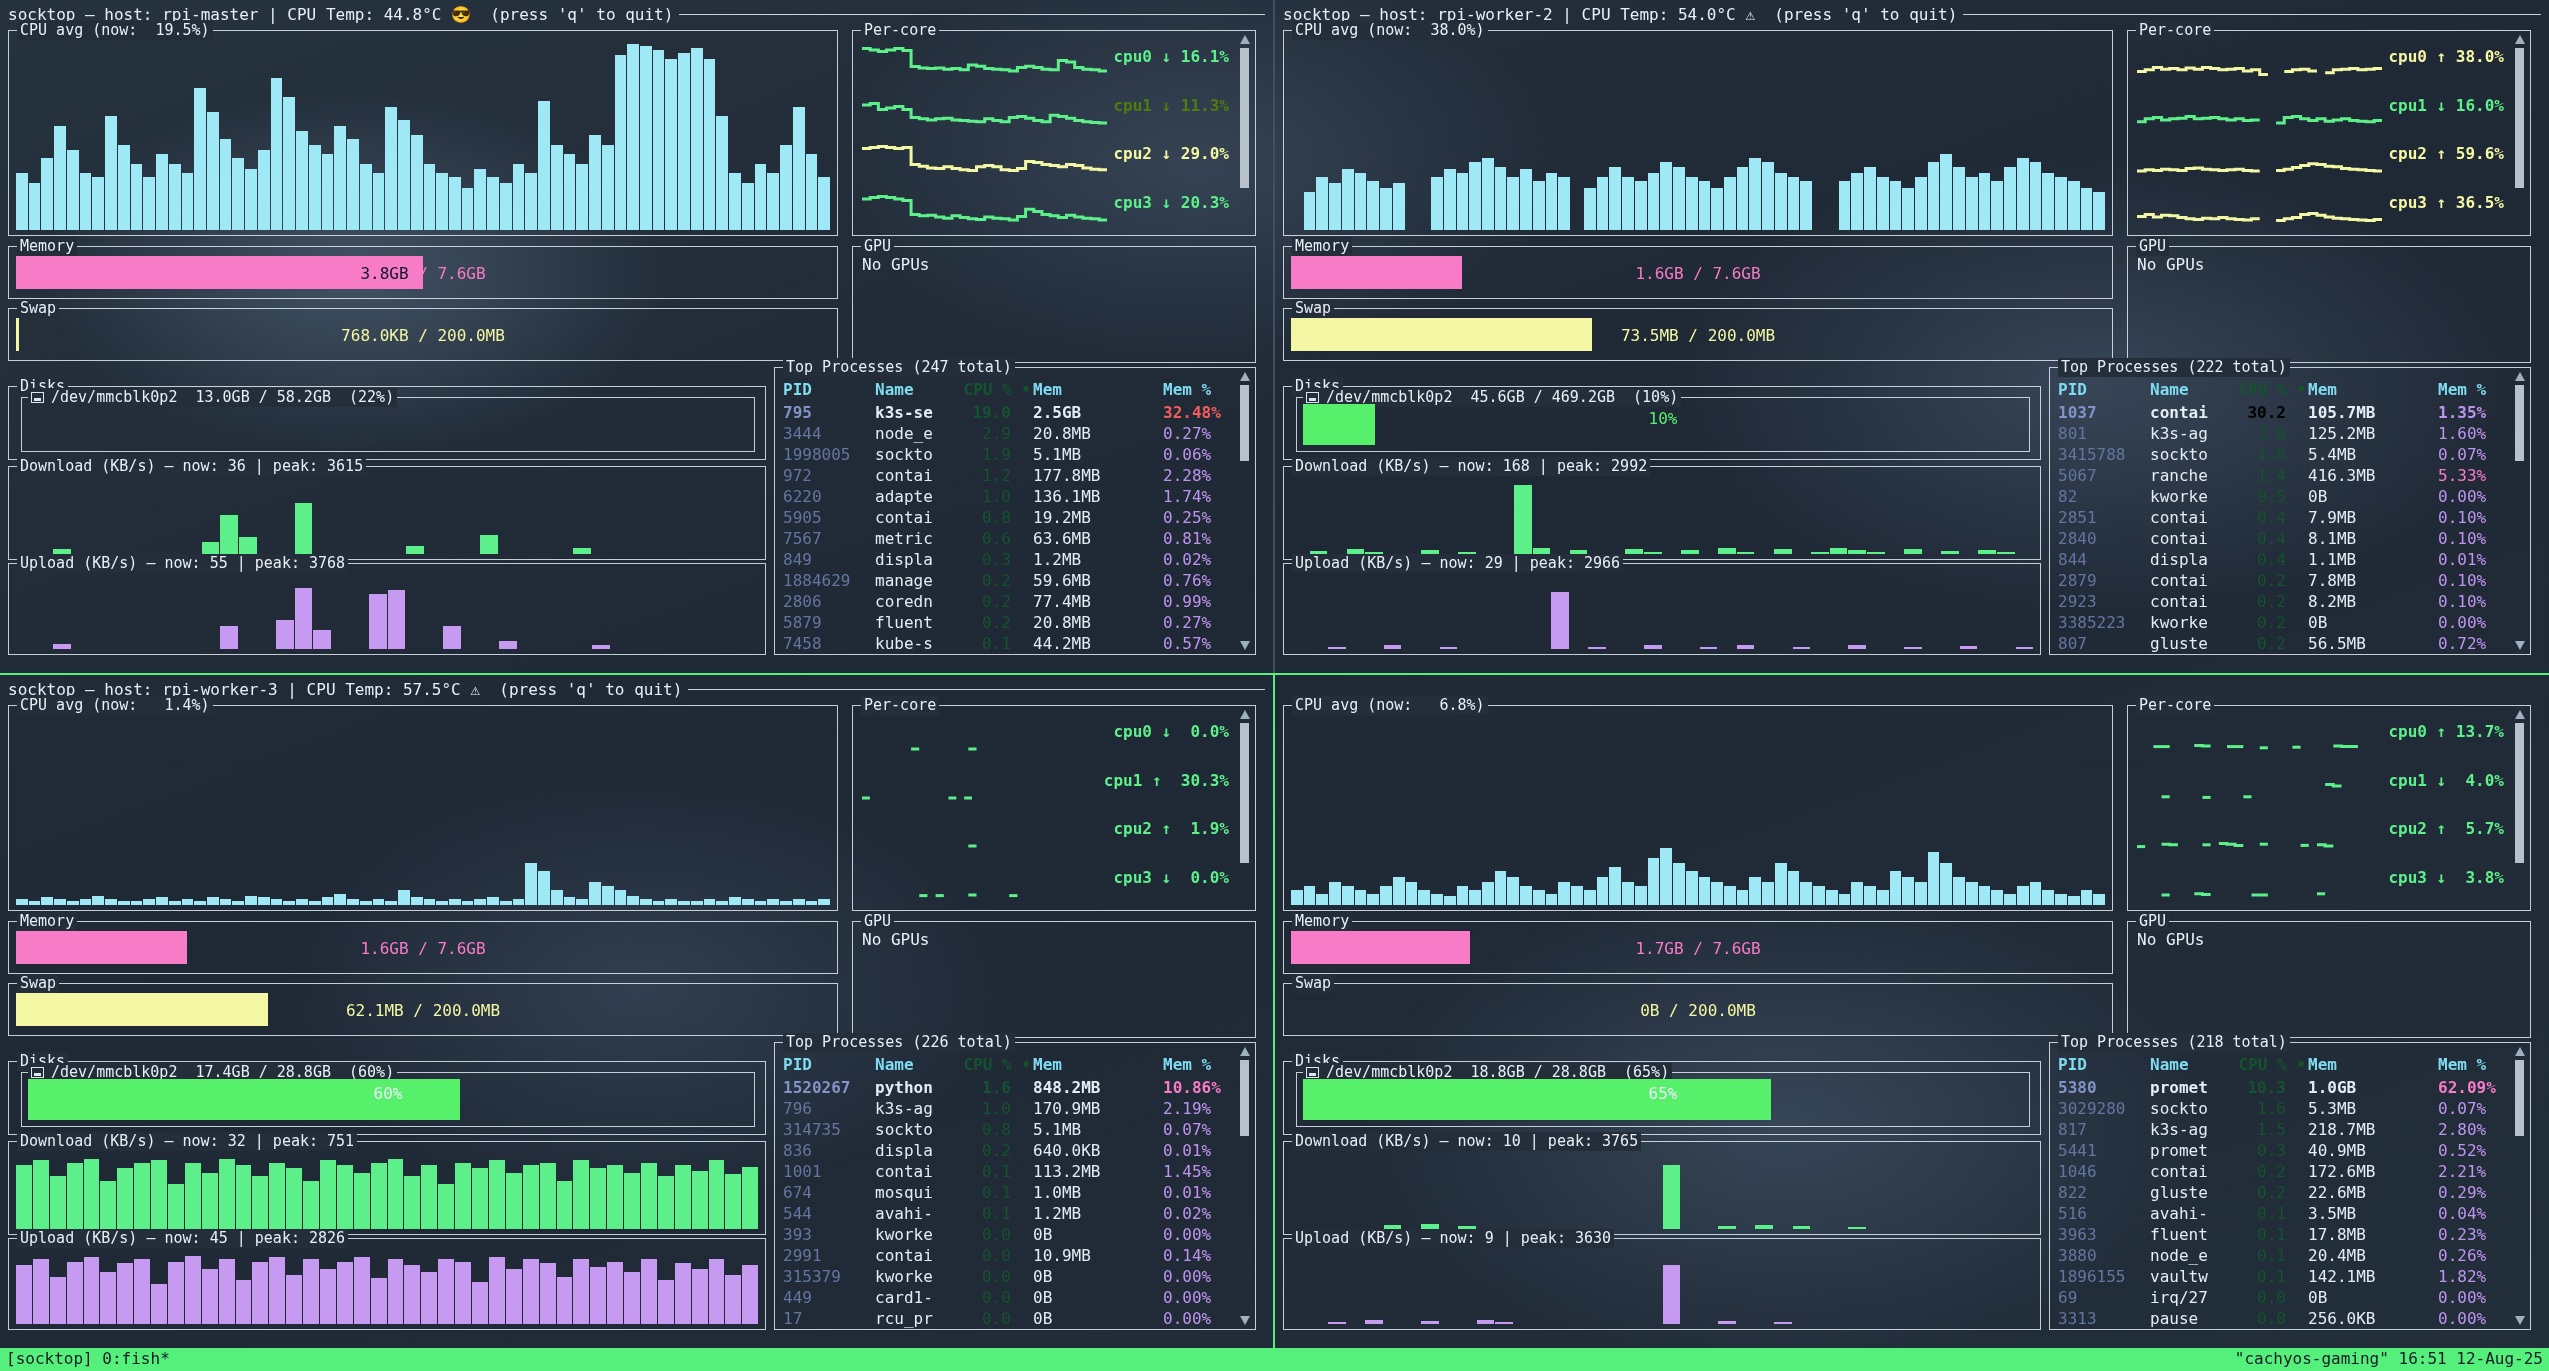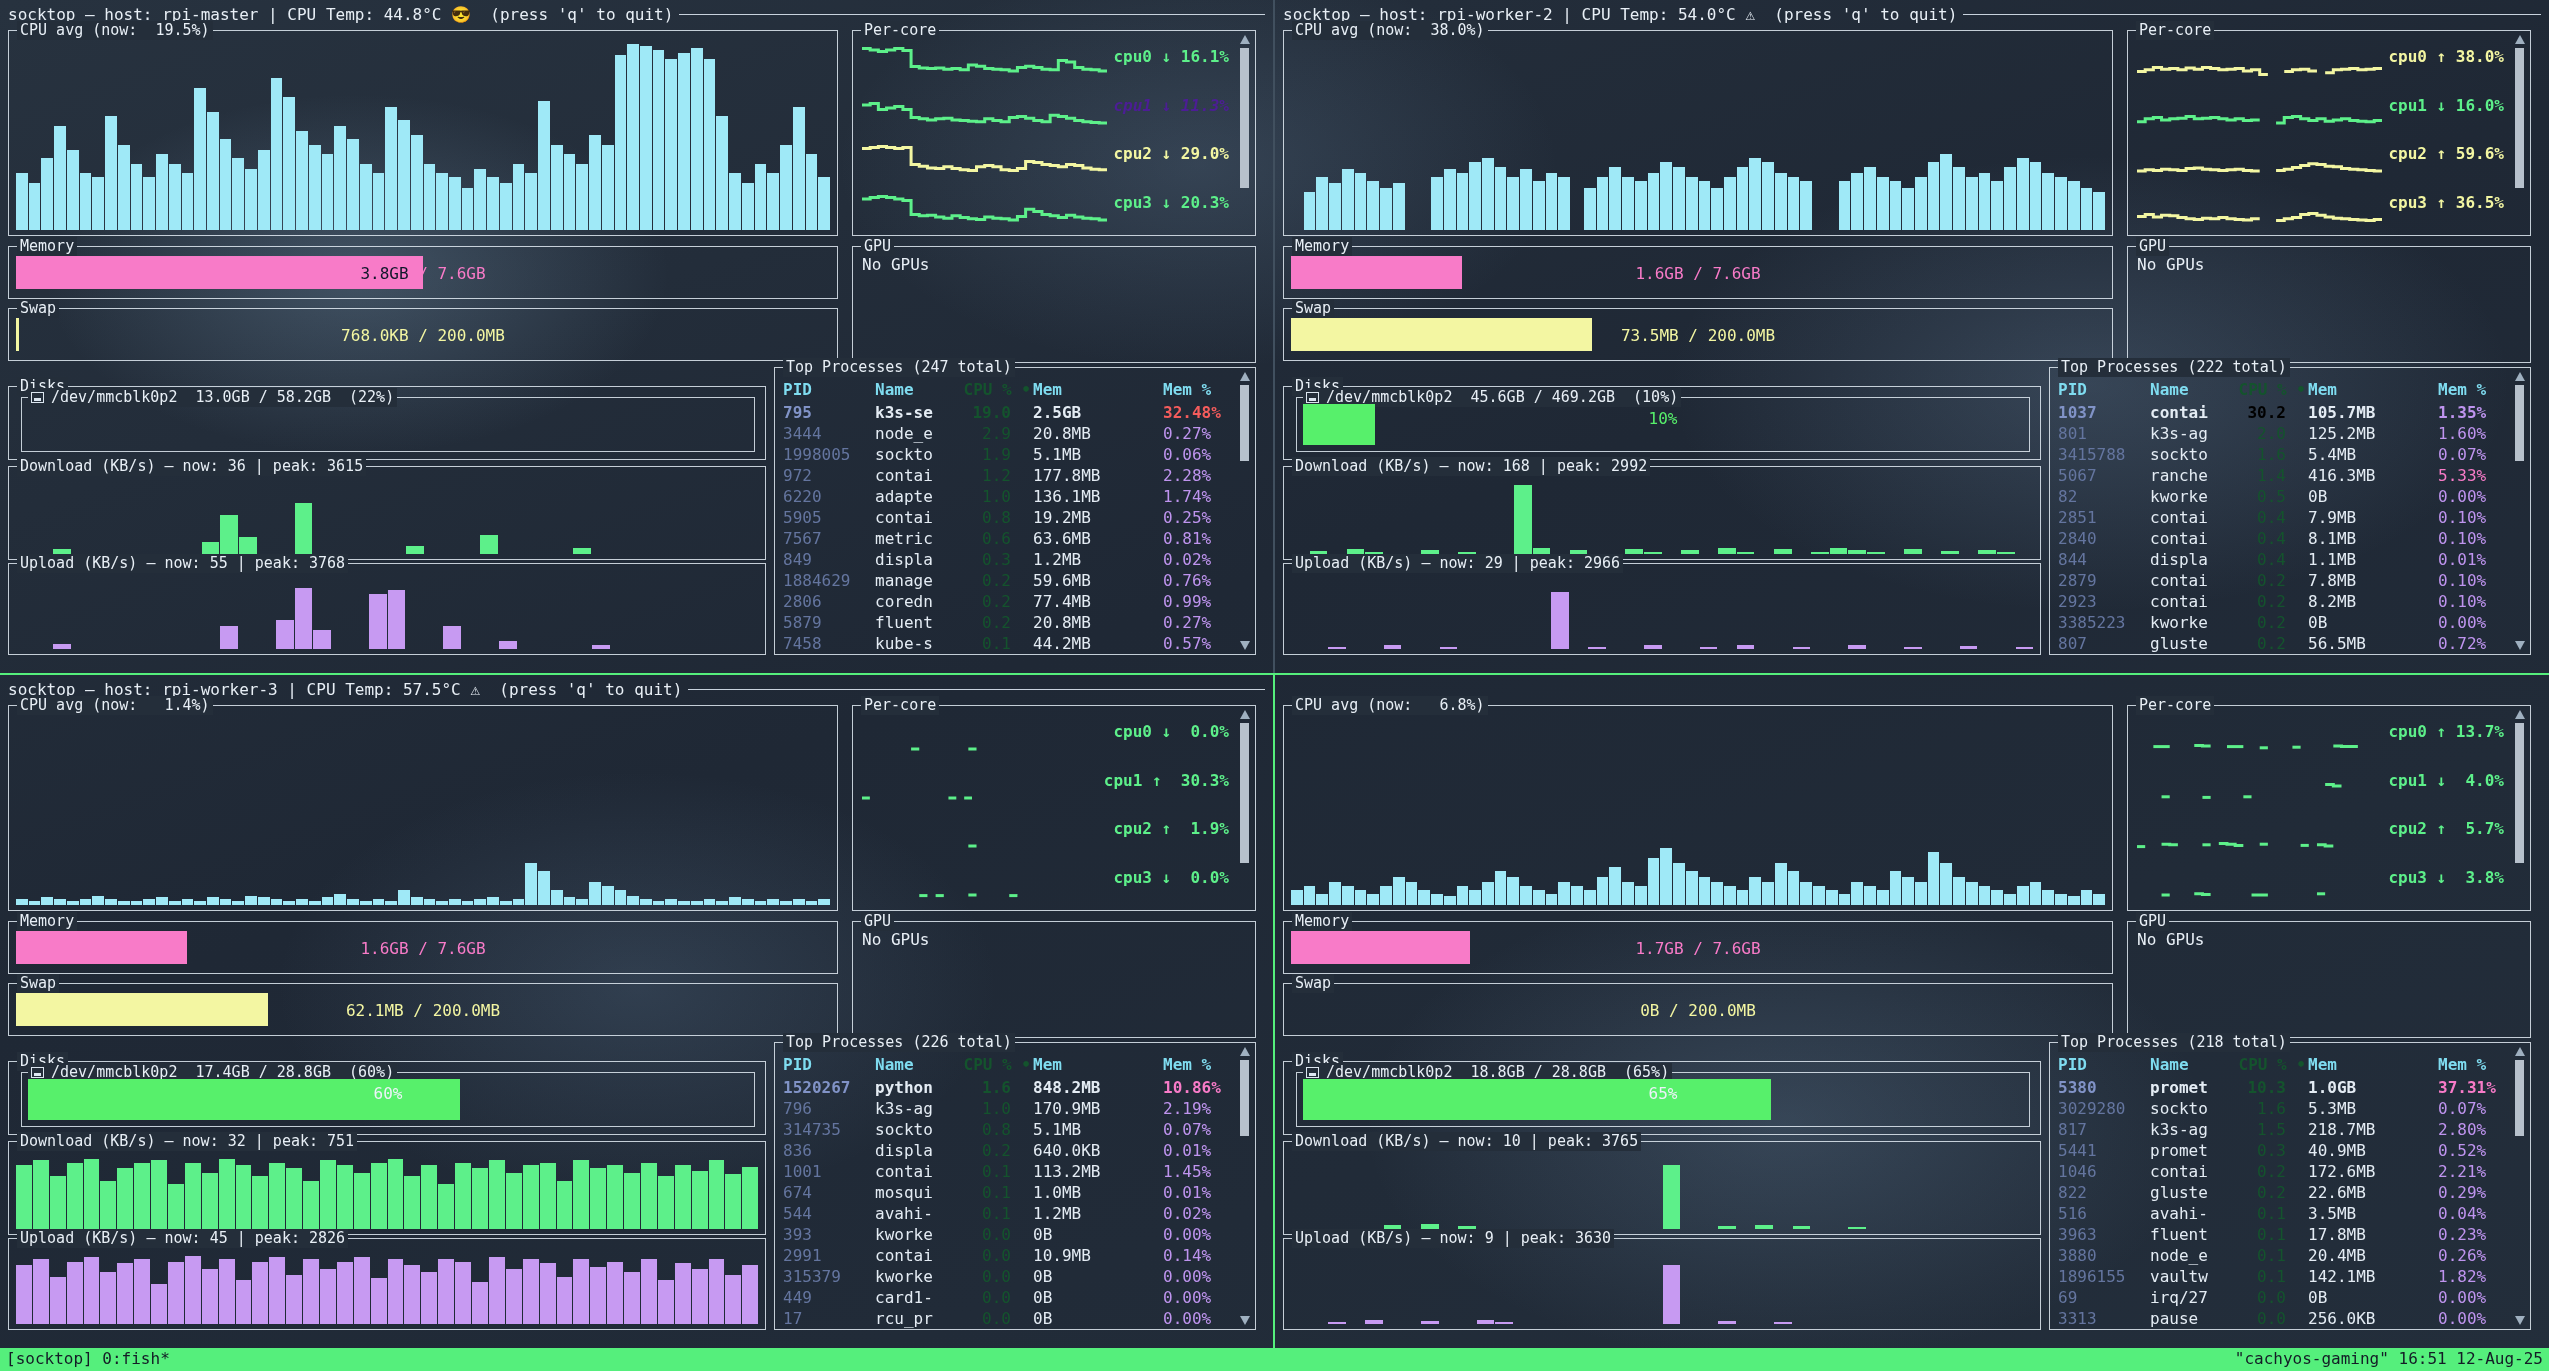--- a/index.html
+++ b/index.html
@@ -193,21 +193,21 @@
                 </svg>
               </div>
               <span class="pc-lbl" style="color: rgb(93, 240, 138);">cpu0 ↓ 16.1%</span>
             </div>
             <div class="pc-row">
               <div class="pc-spark">
                 <svg viewBox="0 0 30 100" preserveAspectRatio="none">
                   <polyline points="0,30 1,30 1,25 2,25 2,45 3,45 3,40 4,40 4,35 5,35 5,45 6,45 6,72 7,72 7,76 8,76 8,80 9,80 9,76 10,76 10,74 11,74 11,80 12,80 12,82 13,82 13,84 14,84 14,86 15,86 15,76 16,76 16,82 17,82 17,86 18,86 18,72 19,72 19,68 20,68 20,74 21,74 21,82 22,82 22,86 23,86 23,64 24,64 24,68 25,68 25,74 26,74 26,82 27,82 27,86 28,86 28,88 29,88 29,90 30,90" fill="none" stroke="#5df08a" stroke-width="3" vector-effect="non-scaling-stroke"></polyline>
                 </svg>
               </div>
-              <span class="pc-lbl" style="color: #4c1d95; font-style: italic;">cpu1 ↓ 11.3%</span>
+              <span class="pc-lbl" style="color: #4d7c0f;">cpu1 ↓ 11.3%</span>
             </div>
             <div class="pc-row">
               <div class="pc-spark">
                 <svg viewBox="0 0 30 100" preserveAspectRatio="none">
                   <polyline points="0,15 1,15 1,12 2,12 2,8 3,8 3,12 4,12 4,15 5,15 5,12 6,12 6,68 7,68 7,74 8,74 8,80 9,80 9,82 10,82 10,76 11,76 11,82 12,82 12,86 13,86 13,88 14,88 14,76 15,76 15,72 16,72 16,76 17,76 17,86 18,86 18,88 19,88 19,82 20,82 20,58 21,58 21,62 22,62 22,68 23,68 23,72 24,72 24,76 25,76 25,68 26,68 26,72 27,72 27,80 28,80 28,84 29,84 29,86 30,86" fill="none" stroke="#f3f6a2" stroke-width="3" vector-effect="non-scaling-stroke"></polyline>
                 </svg>
               </div>
               <span class="pc-lbl" style="color: rgb(243, 246, 162);">cpu2 ↓ 29.0%</span>
             </div>
             <div class="pc-row">
@@ -1123,21 +1123,21 @@
   <div class="panel p-proc">
     <span class="panel-title">Top Processes (218 total)</span>
     <div class="proc-head">
       <span class="c-hd">PID</span>
       <span class="c-hd">Name</span>
       <span class="c-hd c-cpu">CPU % •</span>
       <span class="c-hd">Mem</span>
       <span class="c-hd">Mem %</span>
     </div>
     <div class="proc-rows">
-            <div class="proc-row bold"><span class="c-pid">5380</span><span class="c-name">promet</span><span class="c-cpu">10.3</span><span class="c-mem">1.0GB</span><span class="c-mp mc-k">37.31%</span></div>
+            <div class="proc-row bold"><span class="c-pid">5380</span><span class="c-name">promet</span><span class="c-cpu">10.3</span><span class="c-mem">1.0GB</span><span class="c-mp mc-k">62.09%</span></div>
             <div class="proc-row"><span class="c-pid">3029280</span><span class="c-name">sockto</span><span class="c-cpu">1.6</span><span class="c-mem">5.3MB</span><span class="c-mp">0.07%</span></div>
             <div class="proc-row"><span class="c-pid">817</span><span class="c-name">k3s-ag</span><span class="c-cpu">1.5</span><span class="c-mem">218.7MB</span><span class="c-mp">2.80%</span></div>
             <div class="proc-row"><span class="c-pid">5441</span><span class="c-name">promet</span><span class="c-cpu">0.3</span><span class="c-mem">40.9MB</span><span class="c-mp">0.52%</span></div>
             <div class="proc-row"><span class="c-pid">1046</span><span class="c-name">contai</span><span class="c-cpu">0.2</span><span class="c-mem">172.6MB</span><span class="c-mp">2.21%</span></div>
             <div class="proc-row"><span class="c-pid">822</span><span class="c-name">gluste</span><span class="c-cpu">0.2</span><span class="c-mem">22.6MB</span><span class="c-mp">0.29%</span></div>
             <div class="proc-row"><span class="c-pid">516</span><span class="c-name">avahi-</span><span class="c-cpu">0.1</span><span class="c-mem">3.5MB</span><span class="c-mp">0.04%</span></div>
             <div class="proc-row"><span class="c-pid">3963</span><span class="c-name">fluent</span><span class="c-cpu">0.1</span><span class="c-mem">17.8MB</span><span class="c-mp">0.23%</span></div>
             <div class="proc-row"><span class="c-pid">3880</span><span class="c-name">node_e</span><span class="c-cpu">0.1</span><span class="c-mem">20.4MB</span><span class="c-mp">0.26%</span></div>
             <div class="proc-row"><span class="c-pid">1896155</span><span class="c-name">vaultw</span><span class="c-cpu">0.1</span><span class="c-mem">142.1MB</span><span class="c-mp">1.82%</span></div>
             <div class="proc-row"><span class="c-pid">69</span><span class="c-name">irq/27</span><span class="c-cpu">0.0</span><span class="c-mem">0B</span><span class="c-mp">0.00%</span></div>

